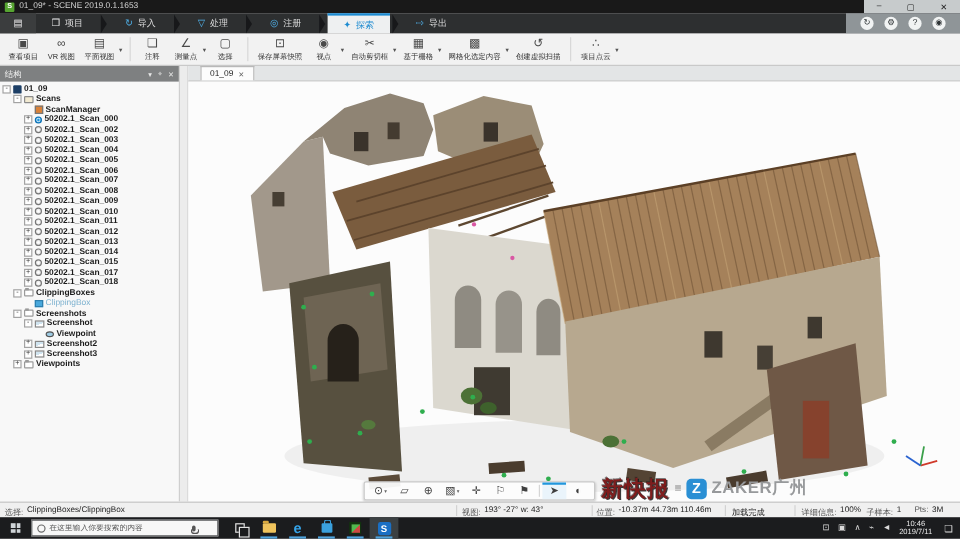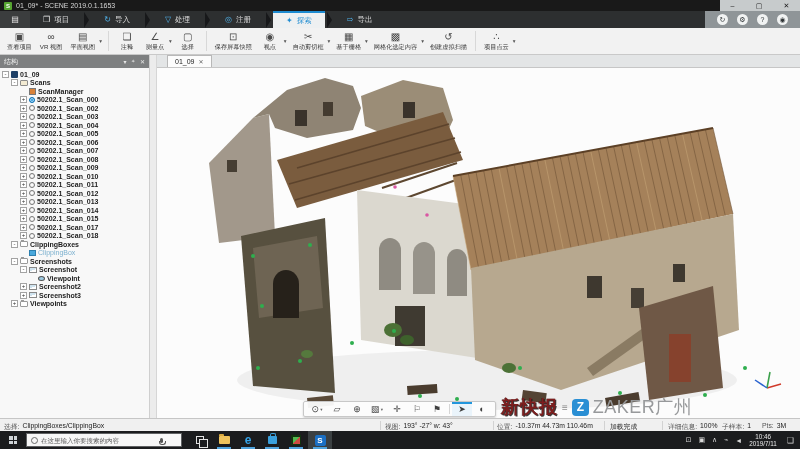--- a/index.html
+++ b/index.html
@@ -58,21 +58,21 @@
 #canvas{position:absolute;left:157px;top:68px;width:643px;height:350px;background:#fcfcfc;overflow:hidden}
 #view-toolbar{position:absolute;left:146px;top:333px;height:16px;background:rgba(252,252,252,.95);border:1px solid #c8c8c8;border-radius:2px;box-shadow:0 1px 2px rgba(0,0,0,.18);display:flex;align-items:center;padding:0 3px;z-index:3}
 .vicon{width:20px;height:14px;display:flex;align-items:center;justify-content:center;font-size:9px;color:#3f3f3f;gap:1px}
 .vicon.active{box-shadow:inset 0 2px 0 #2196dd;background:#eaf4fb}
 .vdd{font-size:4.5px;color:#666}
 .vdiv{width:1px;height:10px;background:#d5d5d5;margin:0 2px}
 #watermark{position:absolute;left:344px;top:327px;display:flex;align-items:center;gap:4px;z-index:4}
 .wm-brand{font-size:18px;font-weight:800;color:#7e1d1d;text-shadow:1px 1px 0 rgba(25,25,25,.85),-0.5px -0.5px 0 rgba(25,25,25,.55);letter-spacing:1px}
 .wm-menu{font-size:10px;color:#8a8a8a;font-weight:700}
 .wm-z{width:17px;height:17px;border-radius:4px;background:#2a8fd4;color:#fff;font-size:12px;font-weight:800;text-align:center;line-height:17px}
-.wm-zaker{font-size:18px;font-weight:400;color:#97999b;letter-spacing:.5px}
+.wm-zaker{font-size:14px;font-weight:700;color:#97999b;letter-spacing:.5px}
 
 #statusbar{position:absolute;left:0;top:418px;width:800px;height:13px;background:#f0f0f0;border-top:1px solid #c6c6c6;font-size:6.8px;color:#333}
 .sseg{position:absolute;top:2.5px;display:flex;gap:3px;white-space:nowrap}
 .slab{color:#555}
 .sval{color:#222}
 .ssep{position:absolute;top:2px;width:1px;height:9px;background:#d2d2d2}
 
 #taskbar{position:absolute;left:0;top:431px;width:800px;height:18px;background:#1b1c1e;display:flex;align-items:center}
 .start{width:26px;height:18px;display:flex;align-items:center;justify-content:center}
 .winlogo{width:8px;height:8px;display:grid;grid-template-columns:1fr 1fr;grid-template-rows:1fr 1fr;gap:1px}

